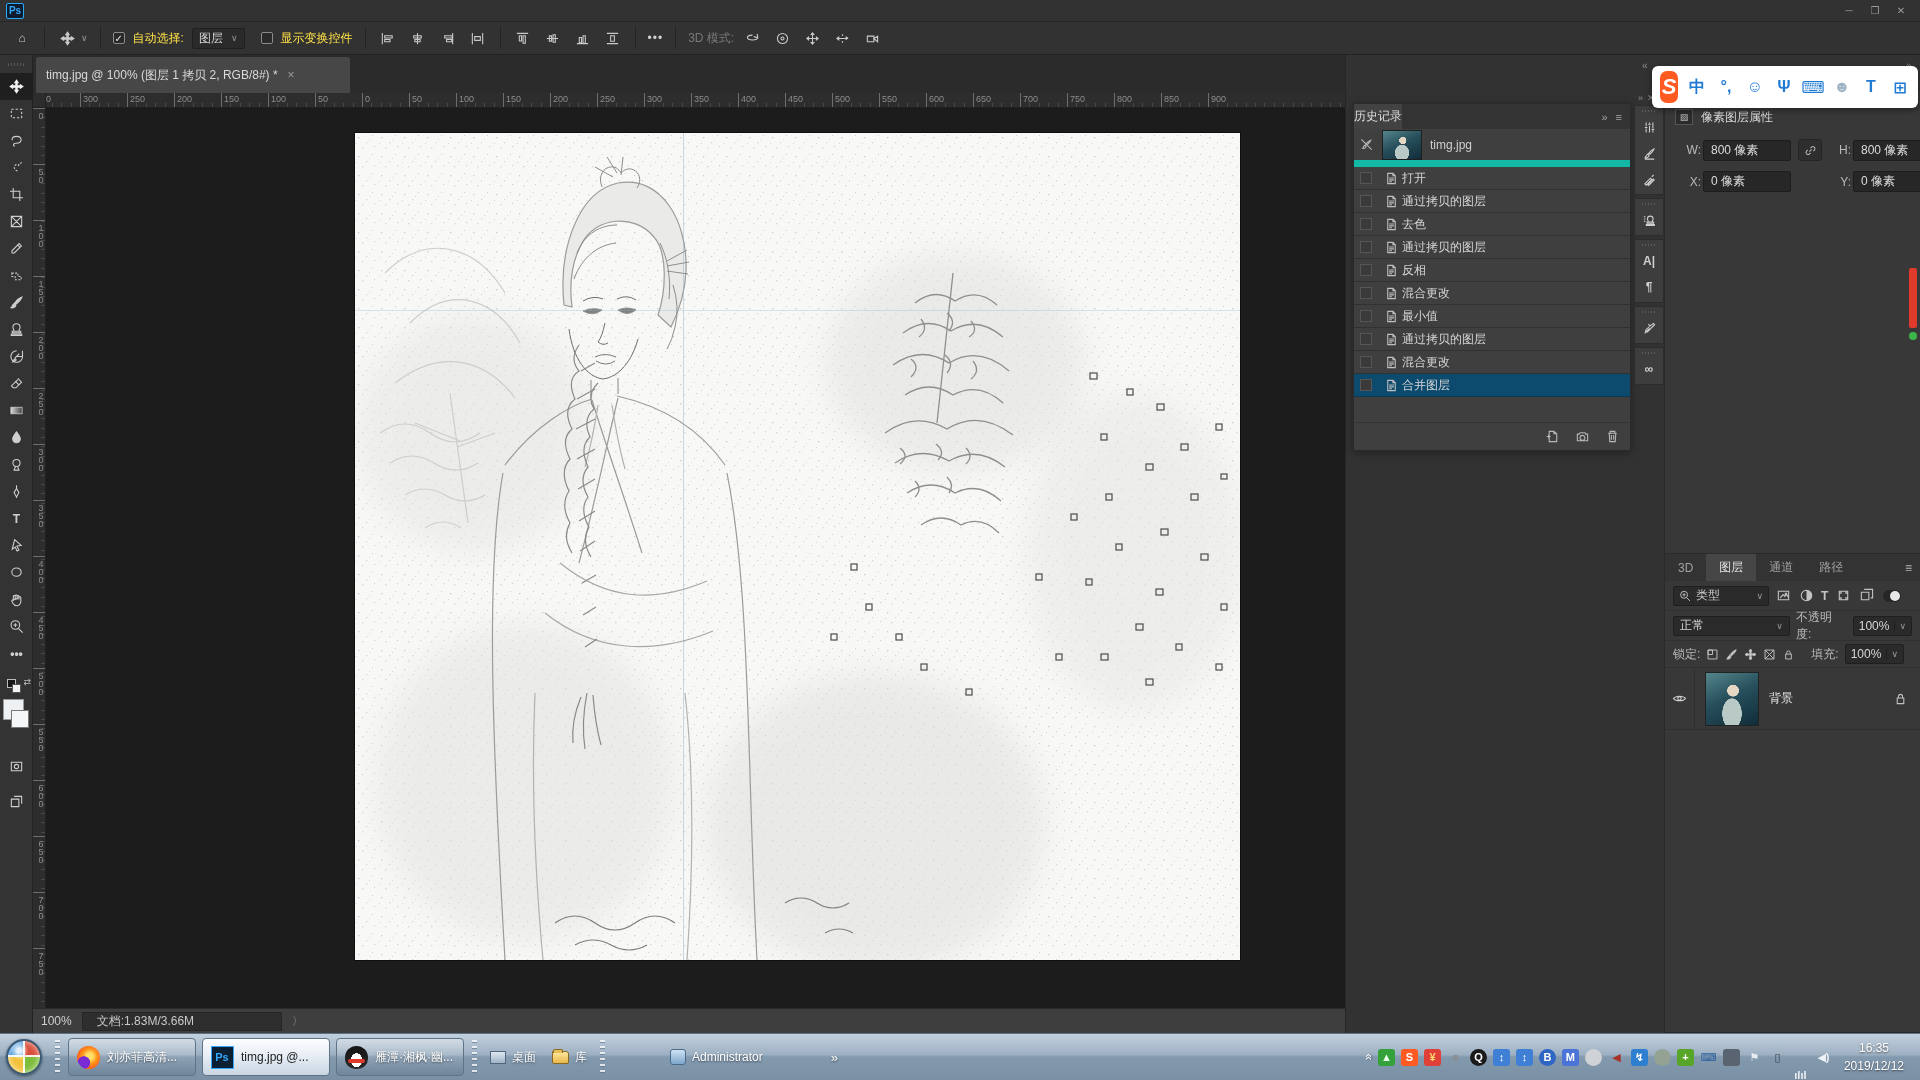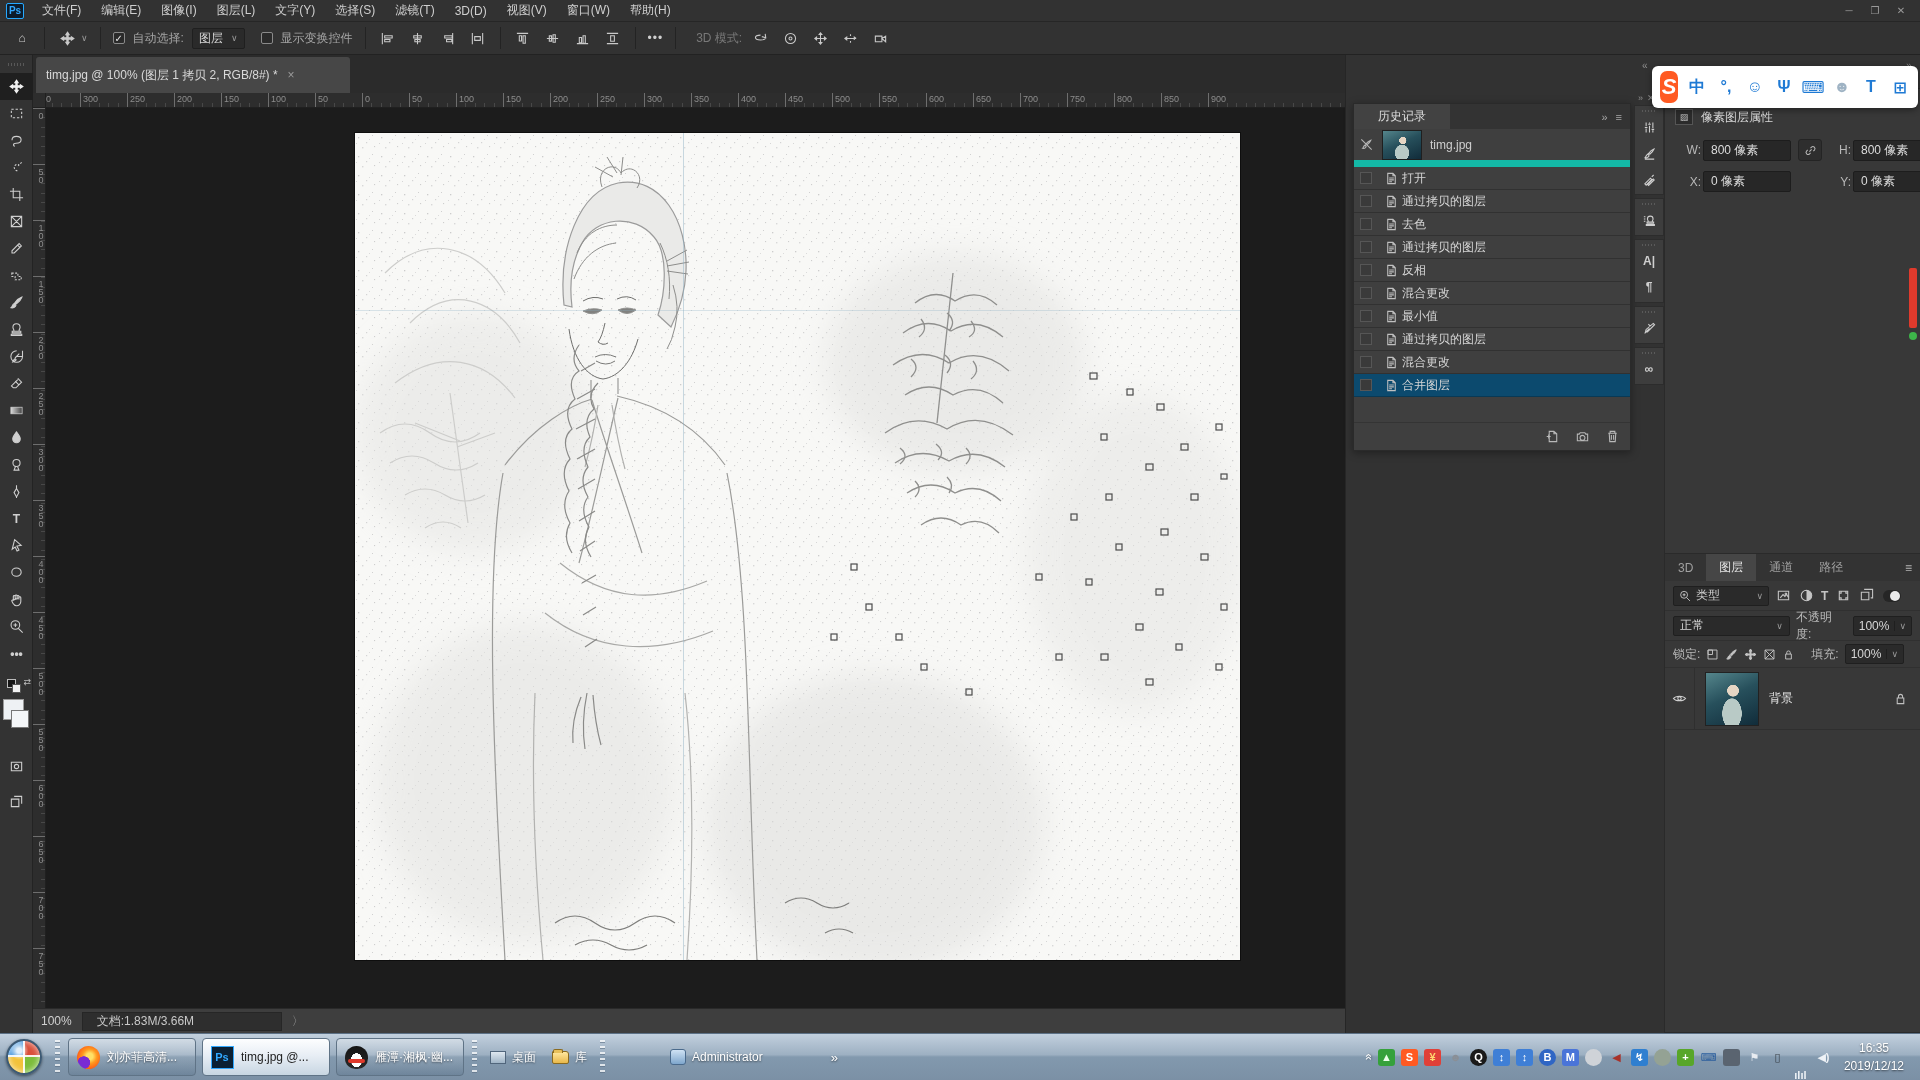--- a/index.html
+++ b/index.html
@@ -14,26 +14,26 @@
   .menu-item{padding:0 10px;display:flex;align-items:center;color:#cfcfcf;cursor:default}
   .win-controls{margin-left:auto;display:flex;gap:4px;padding-right:8px}
   .win-btn{width:22px;height:16px;display:flex;align-items:center;justify-content:center;color:#9a9a9a;font-size:10px}
 
   
   .optionsbar{position:absolute;left:0;top:22px;width:1920px;height:33px;background:#323232;border-bottom:1px solid #222;display:flex;align-items:center;gap:8px;padding-left:12px;z-index:29}
   .ob-sep{width:1px;height:22px;background:#232323;margin:0 4px}
   .ob-ic{display:inline-flex;align-items:center;justify-content:center;width:20px;height:20px;color:#c9c9c9}
   .ob-chev{color:#9a9a9a;font-size:9px;margin-left:-4px}
   .checkbox{width:12px;height:12px;border:1px solid #8a8a8a;background:#2a2a2a;display:inline-flex;align-items:center;justify-content:center;font-size:10px;color:#e8e8e8;border-radius:2px}
-  .ob-label{color:#a3a3a3}
+  .ob-label{color:#fde047}
   .ob-dd{display:inline-flex;align-items:center;gap:8px;background:#2a2a2a;border:1px solid #1f1f1f;border-radius:2px;height:21px;padding:0 6px;color:#d6d6d6}
   .ob-dd .chev{font-size:9px;color:#999}
   .align-group{display:flex;gap:10px;align-items:center}
   .dim{color:#7d7d7d}
-  .ob-3dlabel{color:#787878;margin-left:8px}
+  .ob-3dlabel{color:#787878;margin-left:0}
   .ellipsis-btn{color:#cfcfcf;letter-spacing:1px}
 
   
   .workspace{position:absolute;left:0;top:55px;width:1345px;height:978px;background:#2b2b2b}
   .tools-collapse{position:absolute;left:4px;top:3px;color:#8f8f8f;font-size:10px}
   .doc-tab{position:absolute;left:36px;top:2px;width:314px;height:36px;background:#474747;border-radius:3px 3px 0 0;display:flex;align-items:center;padding:0 10px;gap:10px}
   .doc-tab .title{color:#d9d9d9;white-space:nowrap;overflow:hidden}
   .doc-tab .close{color:#9a9a9a;font-size:12px}
   
   .ruler-h{position:absolute;left:33px;top:38px;width:1312px;height:15px;background:#2d2d2d;border-bottom:1px solid #202020;overflow:hidden;white-space:nowrap;
@@ -68,21 +68,21 @@
   .big-swatches .fg{position:absolute;left:3px;top:2px;width:21px;height:21px;background:#eef1f4;border:1px solid #9a9a9a}
   .big-swatches .bg{position:absolute;left:11px;top:13px;width:18px;height:18px;background:#f4f6f8;border:1px solid #777}
 
   
   .rightdock{position:absolute;left:1345px;top:55px;width:575px;height:978px;background:#323232;border-left:1px solid #262626}
   .dock-arrow{position:absolute;color:#8f8f8f;font-size:10px;z-index:3}
   
   .panel{background:#3f3f3f;border:1px solid #2a2a2a;box-shadow:0 2px 8px rgba(0,0,0,.35)}
   .history{position:absolute;left:7px;top:48px;width:278px;height:348px;display:flex;flex-direction:column}
   .phead{height:25px;background:#333;display:flex;align-items:center}
-  .ptab{height:25px;background:#424242;display:flex;align-items:center;padding:0 24px;color:#dedede}
+  .ptab{height:25px;background:#424242;display:flex;align-items:center;padding:0 0;color:#dedede}
   .phead .sp{flex:1}
   .phead .hic{color:#a8a8a8;margin-right:8px;font-size:11px}
   .snapshot{height:38px;display:flex;align-items:center;gap:8px;padding:0 4px;border-bottom:7px solid #14b8a6}
   .snapshot .thumb{width:40px;height:30px;border:1px solid #1f1f1f}
   .snapshot .lbl{color:#cfcfcf}
   .srcic{width:22px;display:flex;justify-content:center;color:#b5b5b5}
   .hrow{height:23px;display:flex;align-items:center;border-bottom:1px solid rgba(0,0,0,.22)}
   .hrow.sel{background:#0c4a6e}
   .hrow .chk{width:12px;height:12px;margin:0 8px 0 6px;border:1px solid #565656;background:#3a3a3a}
   .hrow .dic{width:22px;display:flex;justify-content:center;color:#c0c0c0}
@@ -170,34 +170,20 @@
   .ic svg{display:block}
   .glyph{font-size:12px;font-weight:bold}
 </style>
 </head>
 <body>
 
 <div id="screen">
 
   <header class="menubar">
     <div class="ps-logo">Ps</div>
-    <nav>
-
-    <span class="menu-item">文件(F)</span>
-        <span class="menu-item">编辑(E)</span>
-        <span class="menu-item">图像(I)</span>
-        <span class="menu-item">图层(L)</span>
-        <span class="menu-item">文字(Y)</span>
-        <span class="menu-item">选择(S)</span>
-        <span class="menu-item">滤镜(T)</span>
-        <span class="menu-item">3D(D)</span>
-        <span class="menu-item">视图(V)</span>
-        <span class="menu-item">窗口(W)</span>
-        <span class="menu-item">帮助(H)</span>
-      </nav>
     <div class="win-controls">
       <span class="win-btn">─</span>
       <span class="win-btn">❐</span>
       <span class="win-btn">✕</span>
     </div>
   </header>
 
   <div class="optionsbar">
     <span class="ob-ic">⌂</span>
     <span class="ob-sep"></span>

